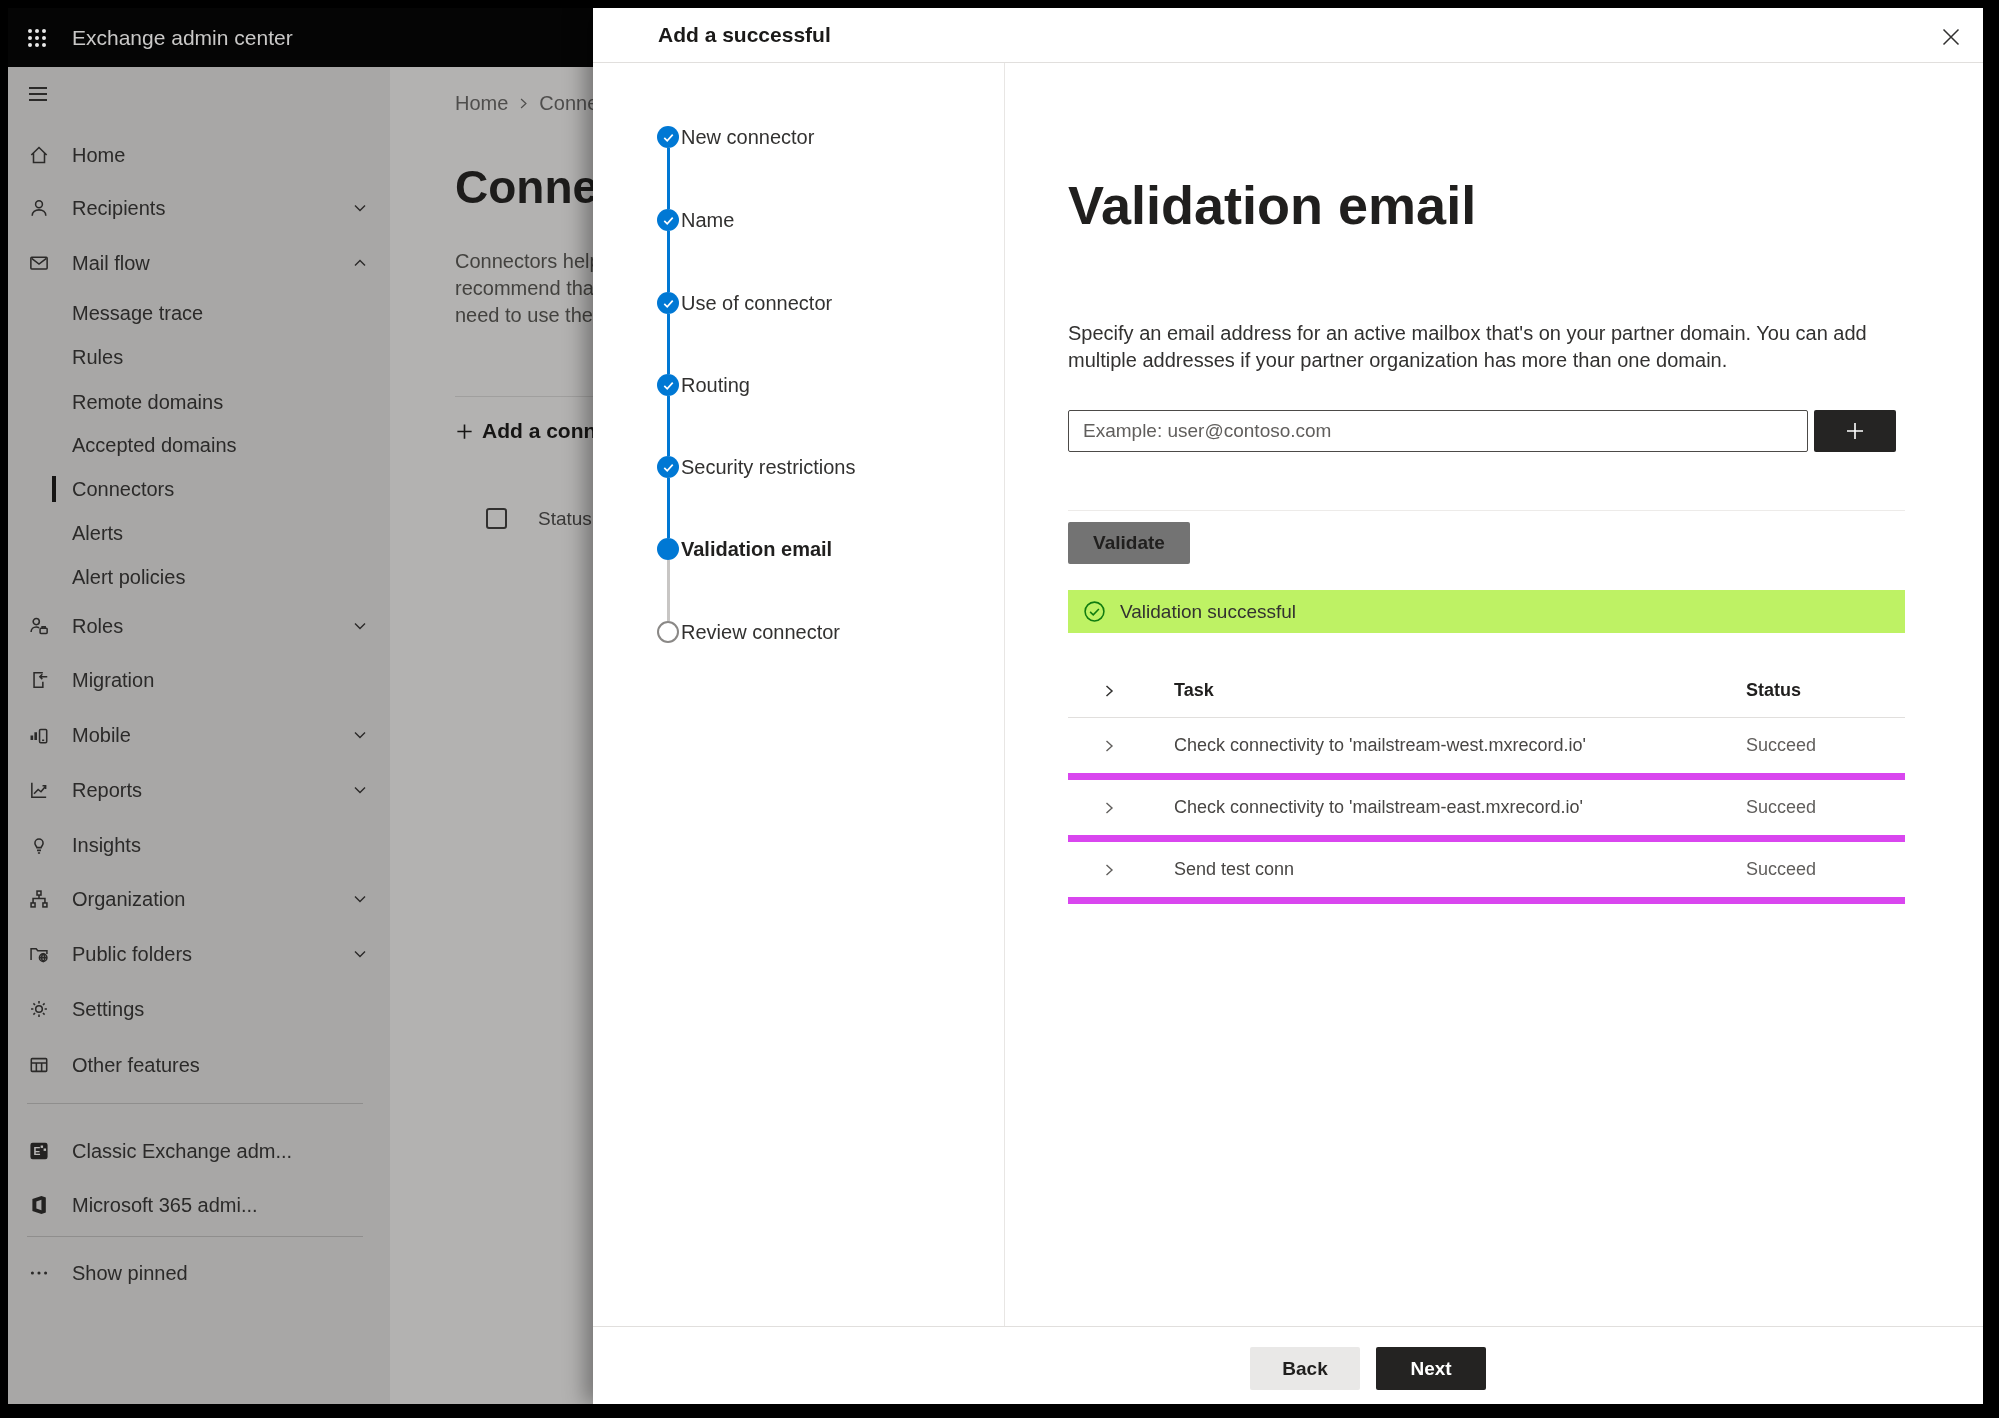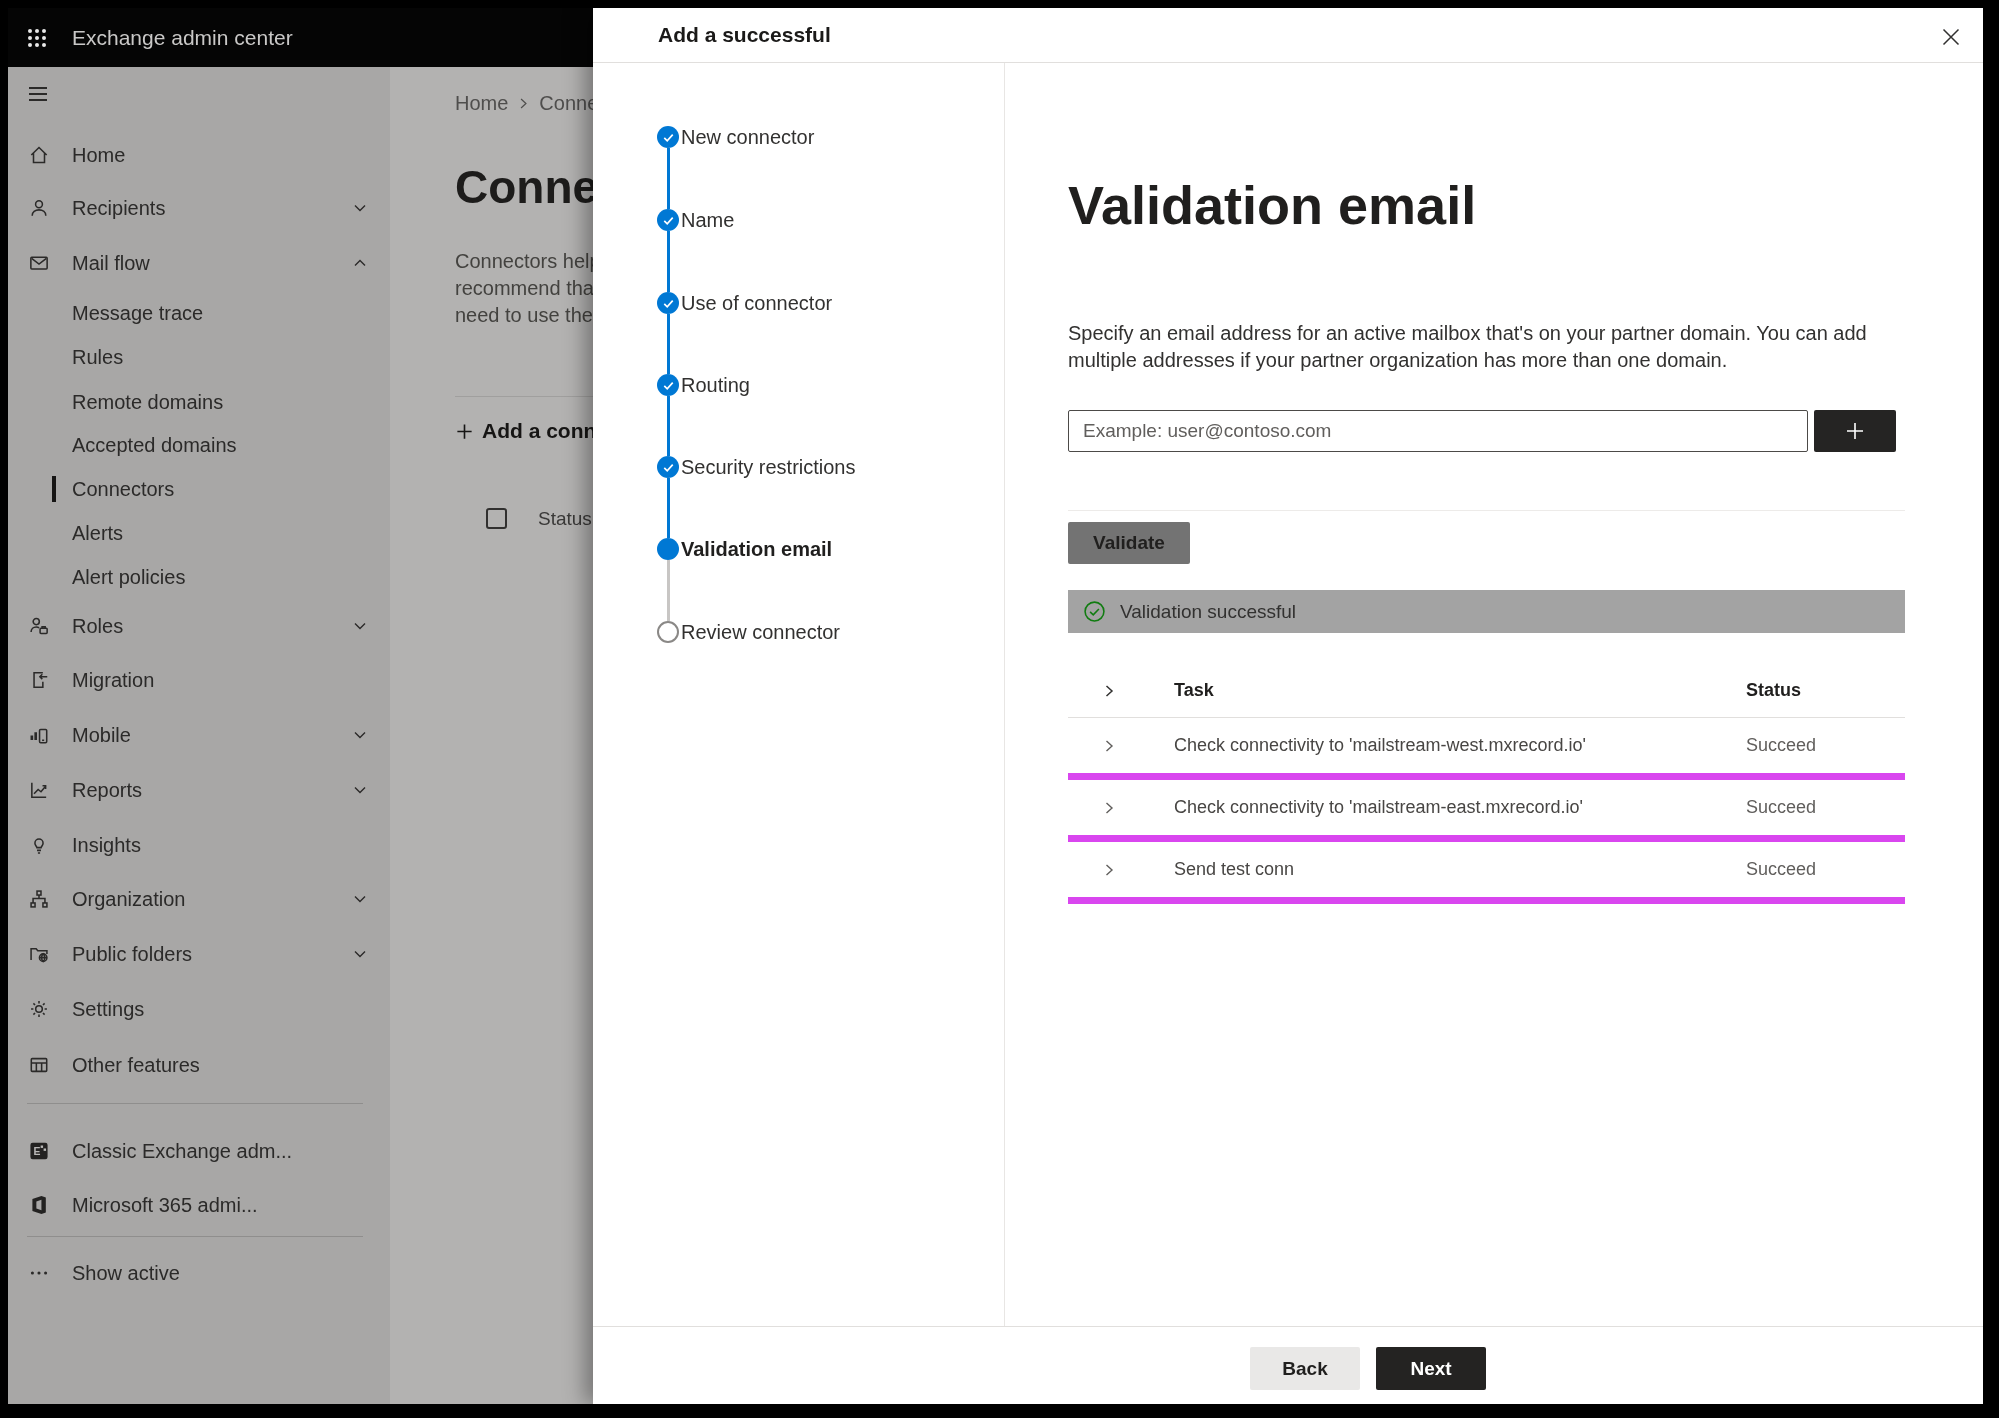--- a/index.html
+++ b/index.html
@@ -50,21 +50,21 @@
   .content-title{position:absolute;left:475px;top:166px;font-size:54px;font-weight:700;color:#201f1e;line-height:62px;}
   .content-desc{position:absolute;left:475px;top:312px;width:822px;font-size:20px;line-height:27px;color:#323130;}
   .email-input{position:absolute;left:475px;top:402px;width:740px;height:42px;border:1px solid #4c4a48;border-radius:2px;background:#fff;padding:0 14px;font-size:19px;color:#201f1e;outline:none;}
   .email-input::placeholder{color:#605e5c;}
   .plus-btn{position:absolute;left:1221px;top:402px;width:82px;height:42px;background:#252423;border:none;border-radius:2px;display:flex;align-items:center;justify-content:center;cursor:pointer;}
   .address-row{position:absolute;left:475px;top:460px;width:837px;height:38px;}
   .address-text{position:absolute;left:15px;top:7px;font-size:19px;color:#323130;}
   .trash-btn{position:absolute;left:782px;top:4px;width:30px;height:30px;display:flex;align-items:center;justify-content:center;cursor:pointer;}
   .address-divider{position:absolute;left:475px;top:502px;width:837px;height:1px;background:#edebe9;}
   .validate-btn{position:absolute;left:475px;top:514px;width:122px;height:42px;background:#737373;border:none;border-radius:2px;font-size:19px;font-weight:600;color:#201f1e;cursor:pointer;}
-  .banner{position:absolute;left:475px;top:582px;width:837px;height:43px;background:#a3a3a3;display:flex;align-items:center;gap:14px;padding-left:15px;}
+  .banner{position:absolute;left:475px;top:582px;width:837px;height:43px;background:#bef264;display:flex;align-items:center;gap:14px;padding-left:15px;}
   .banner-text{font-size:19px;color:#323130;}
 
   .task-table{position:absolute;left:475px;top:656px;width:837px;}
   .t-row{position:relative;display:flex;align-items:center;border-bottom:1px solid #edebe9;}
   .t-row.header{height:54px;border-bottom:1px solid #e1dfdd;}
   .t-row.body{height:62px;border-bottom:7px solid #d946ef;}
   .t-chevron{position:absolute;left:33px;width:16px;height:16px;display:flex;cursor:pointer;}
   .t-task{position:absolute;left:106px;font-size:18px;color:#484644;white-space:nowrap;}
   .t-status{position:absolute;left:678px;font-size:18px;color:#605e5c;}
   .t-row.header .t-task,.t-row.header .t-status{font-weight:700;color:#201f1e;}
@@ -310,21 +310,21 @@
   <div class="nav-divider" style="top:1228px"></div>
 
   <div class="nav-item" style="top:1252px">
     <span class="nav-icon">
           <svg width="22" height="22" viewBox="0 0 20 20" fill="#2b2a29">
             <circle cx="4" cy="10" r="1.4"></circle>
             <circle cx="10" cy="10" r="1.4"></circle>
             <circle cx="16" cy="10" r="1.4"></circle>
           </svg>
         </span>
-    <span class="nav-label">Show active</span>
+    <span class="nav-label">Show pinned</span>
   </div>
 
   <div class="bg-content"></div>
   <div class="breadcrumb">
     <span>Home</span>
     <span>
           <svg width="13" height="13" viewBox="0 0 16 16" fill="none" stroke="#4f4e4d" stroke-width="1.5">
             <path d="M5 2.5L11 8l-6 5.5"></path>
           </svg>
         </span>

